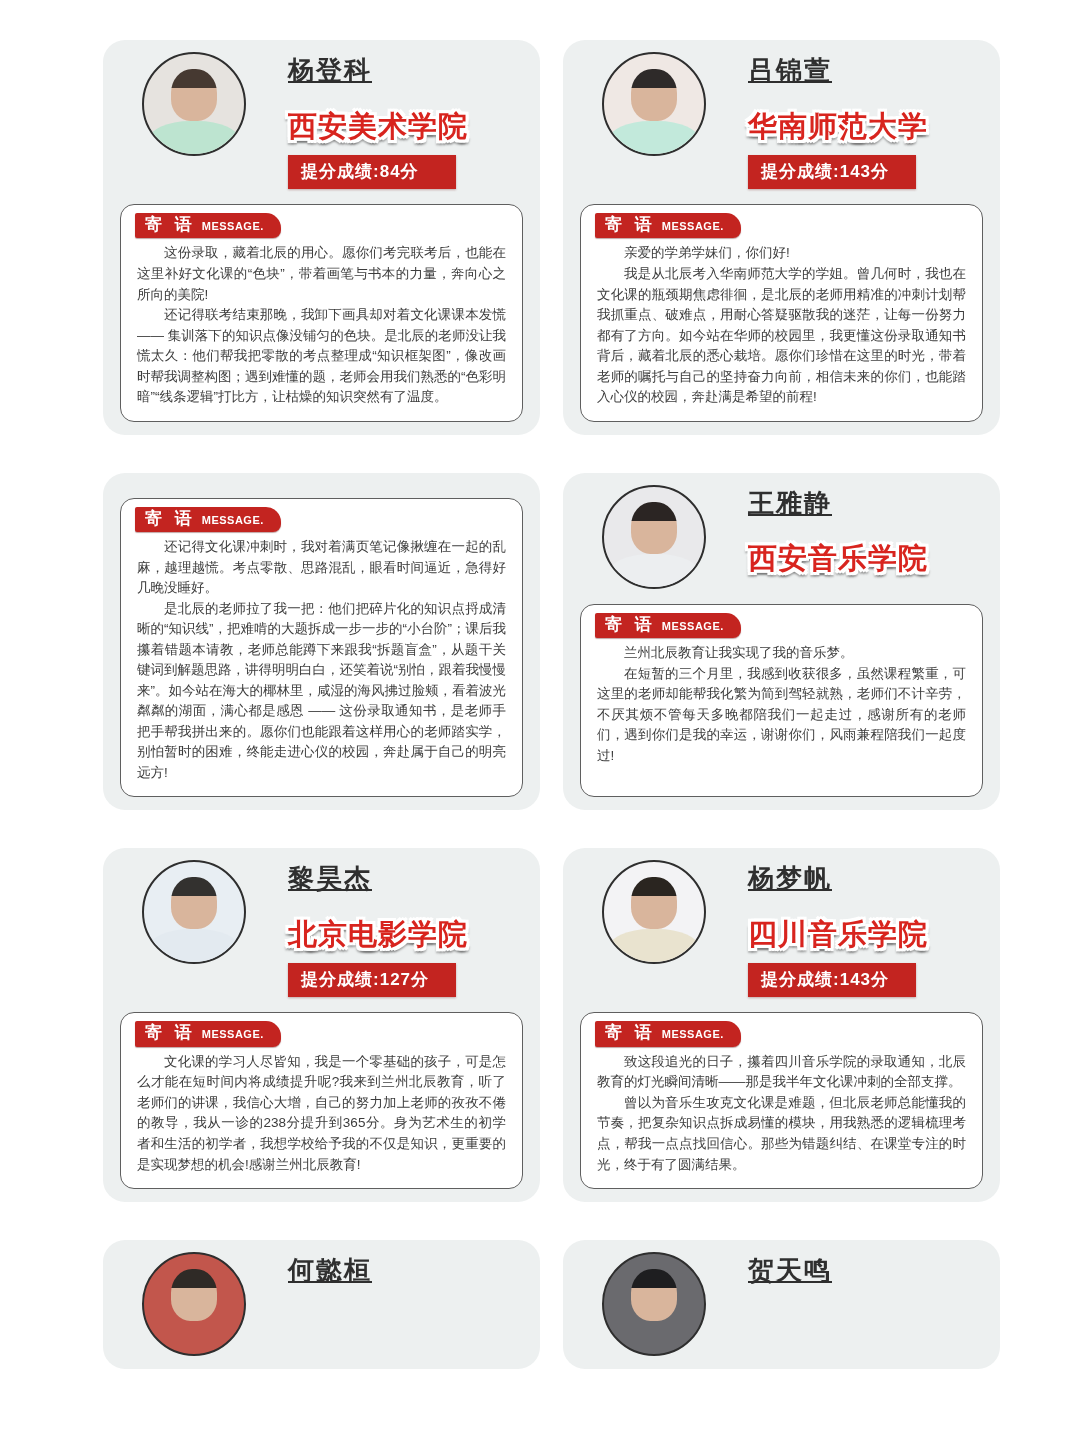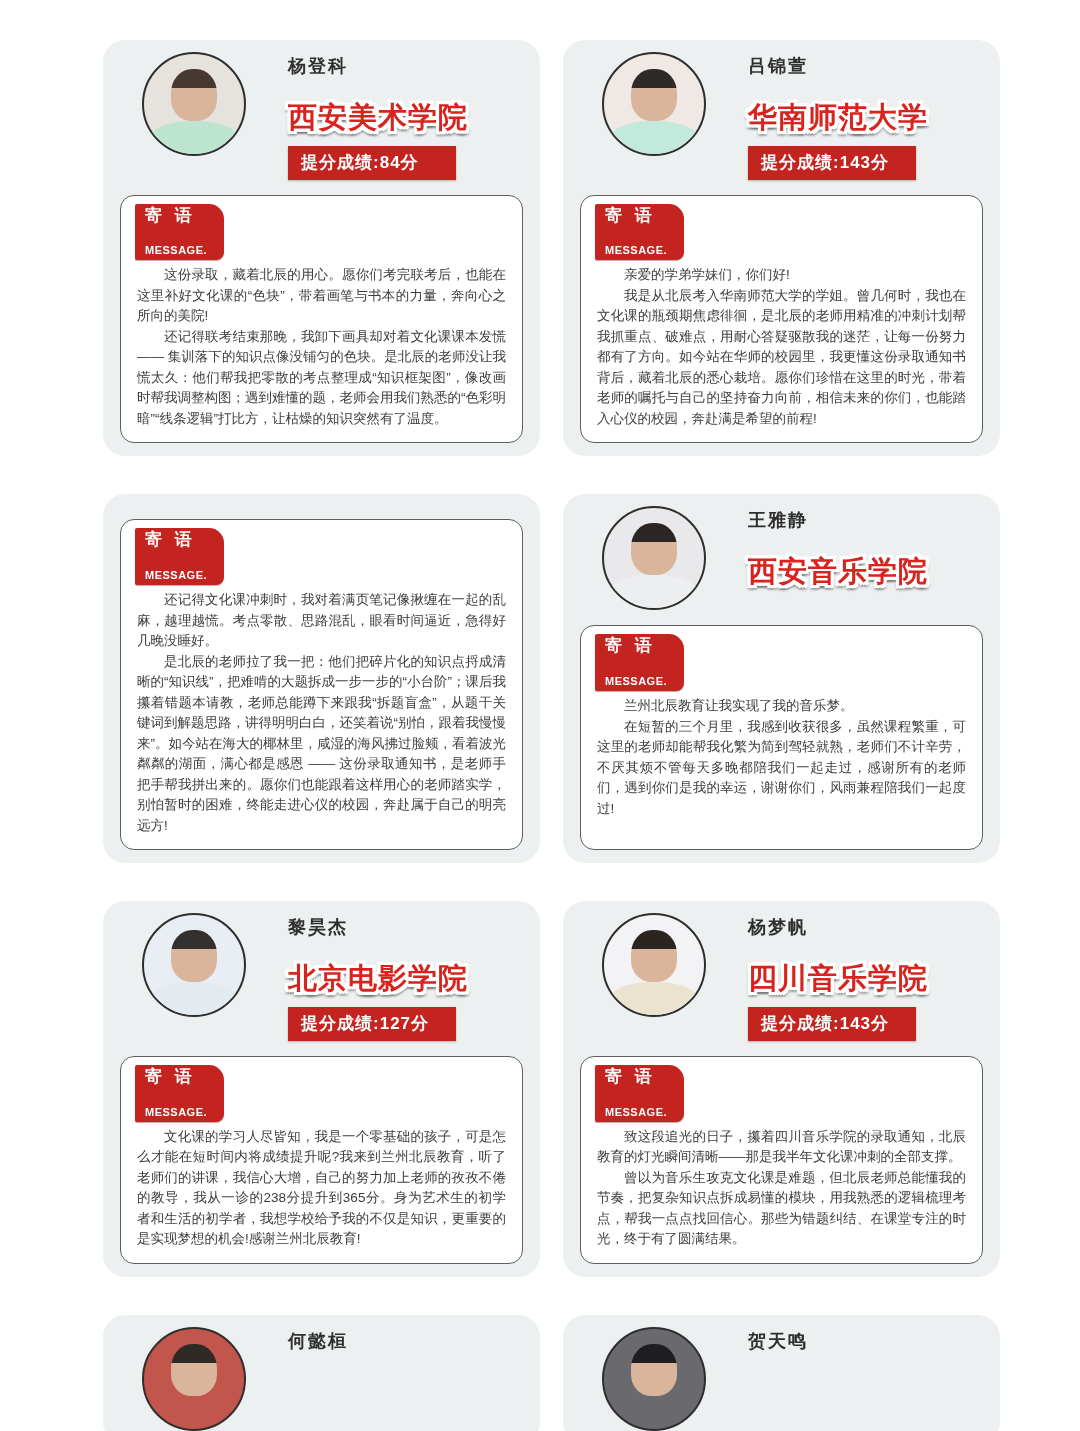--- a/index.html
+++ b/index.html
@@ -63,25 +63,26 @@
   }
   .info{
     margin-left:42px;
     display:flex;
     flex-direction:column;
     align-items:flex-start;
     padding-top:6px;
     min-width:0;
   }
   .name{
-    font-size:18px;
+    font-size:26px;
     font-weight:700;
     letter-spacing:2px;
     color:var(--name-color);
     line-height:1.15;
+    text-decoration:underline;
   }
   .school{
     margin-top:25px;
     font-size:29px;
     font-weight:900;
     letter-spacing:1px;
     color:var(--school-red);
     line-height:1.1;
     white-space:nowrap;
     text-shadow:
@@ -108,28 +109,27 @@
     flex:1;
     margin-top:15px;
     background:#ffffff;
     border:1.5px solid var(--box-border);
     border-radius:14px;
     padding:6px 16px 13px 16px;
   }
   .msg-badge{
     display:inline-flex;
     align-items:baseline;
-    gap:19px;
+    gap:6px;
     background:var(--brand-red);
     color:#fff;
     border-radius:2px 15px 8px 2px;
     padding:3px 17px 4px 10px;
     margin:2px 0 5px -2px;
     box-shadow:0 1px 1px rgba(100,30,30,.4);
-    flex-direction:column;
   }
   .msg-badge .zh{
     font-size:17px;
     font-weight:700;
     letter-spacing:4px;
     line-height:1.1;
   }
   .msg-badge .en{
     font-size:11px;
     font-weight:700;

